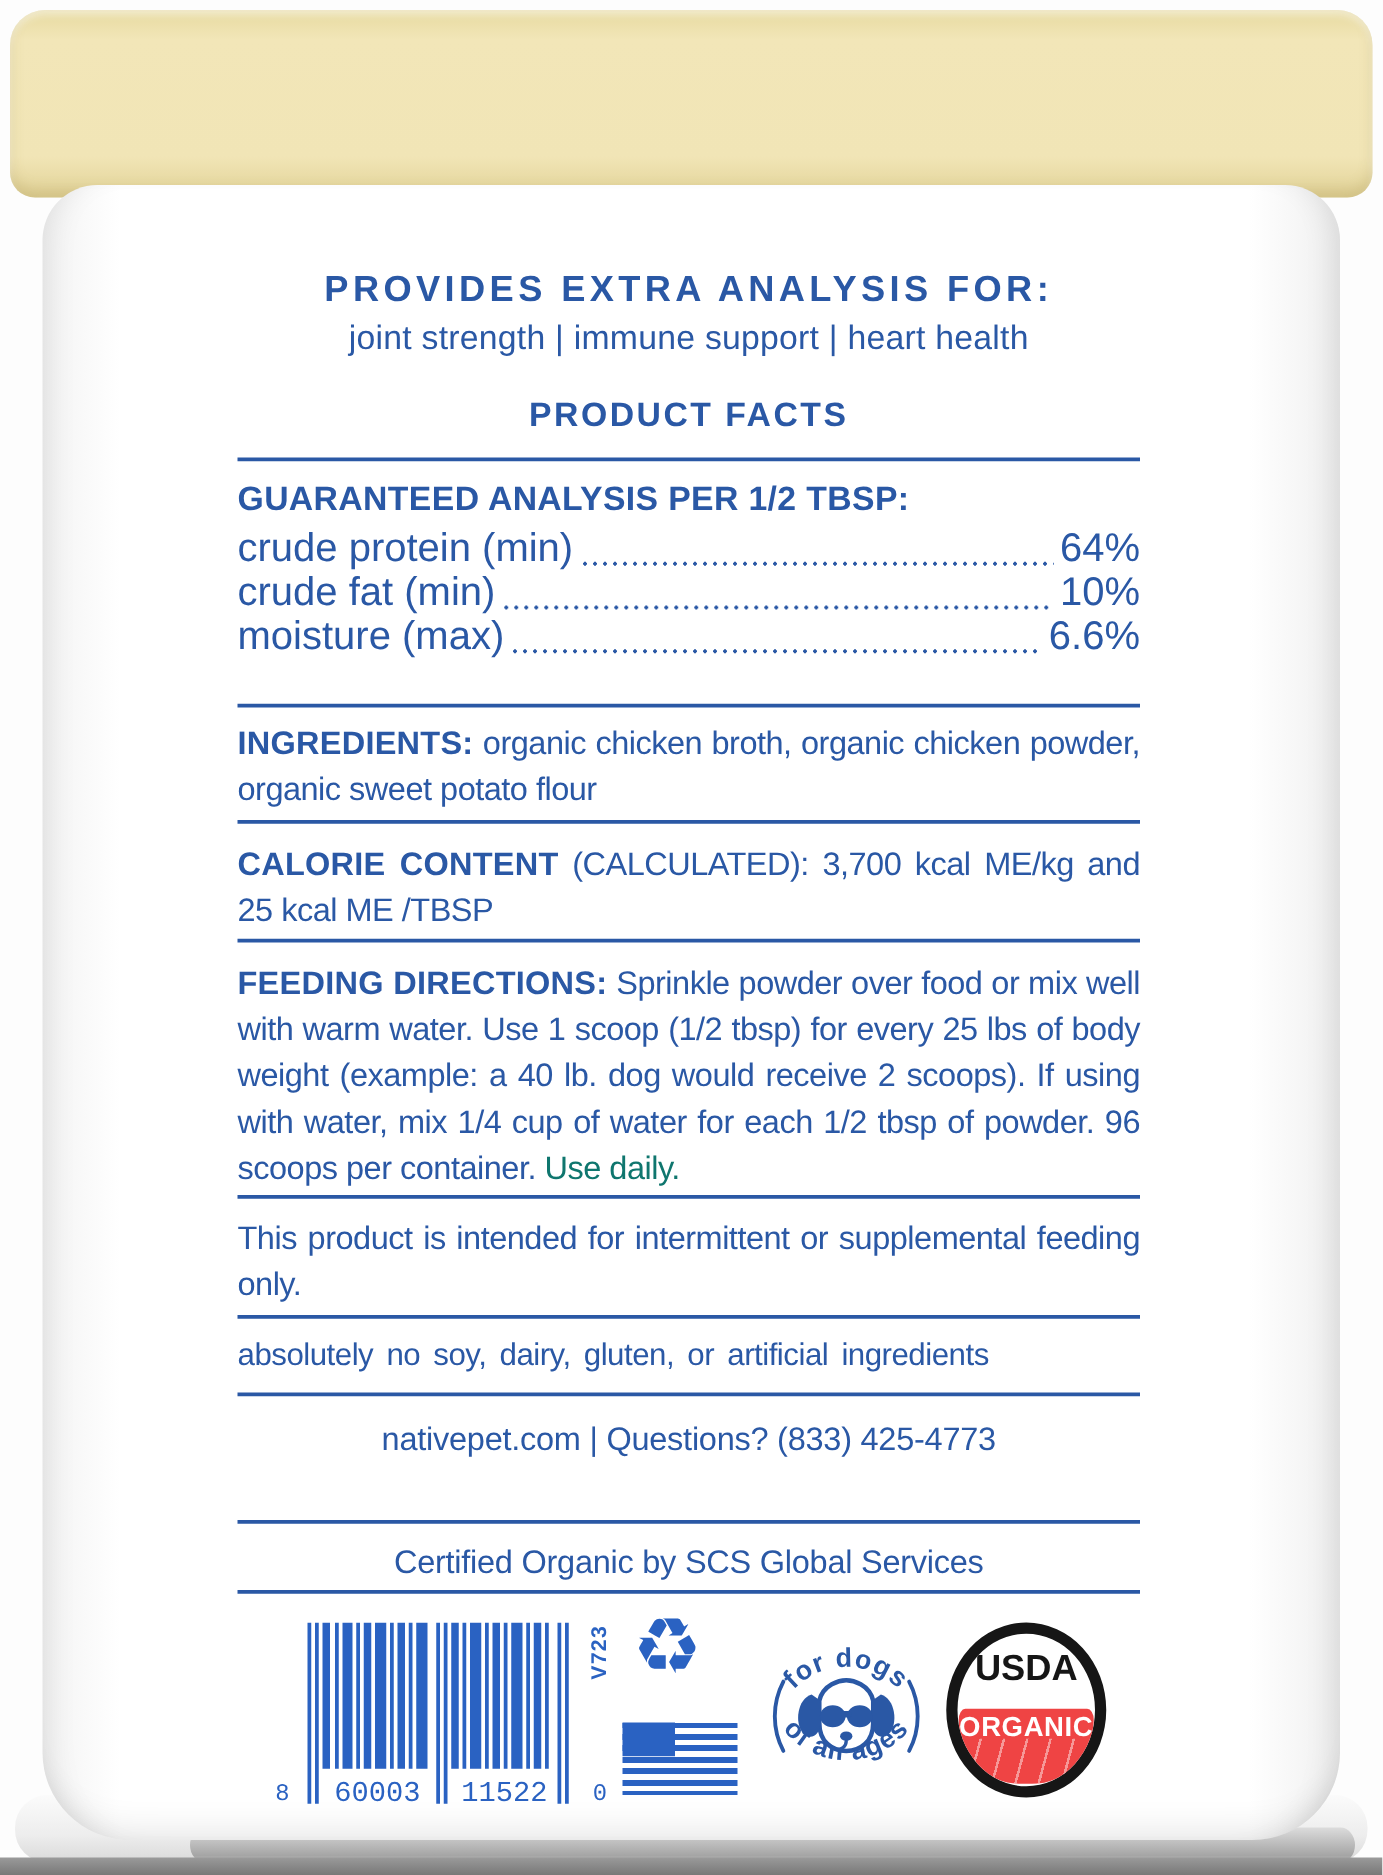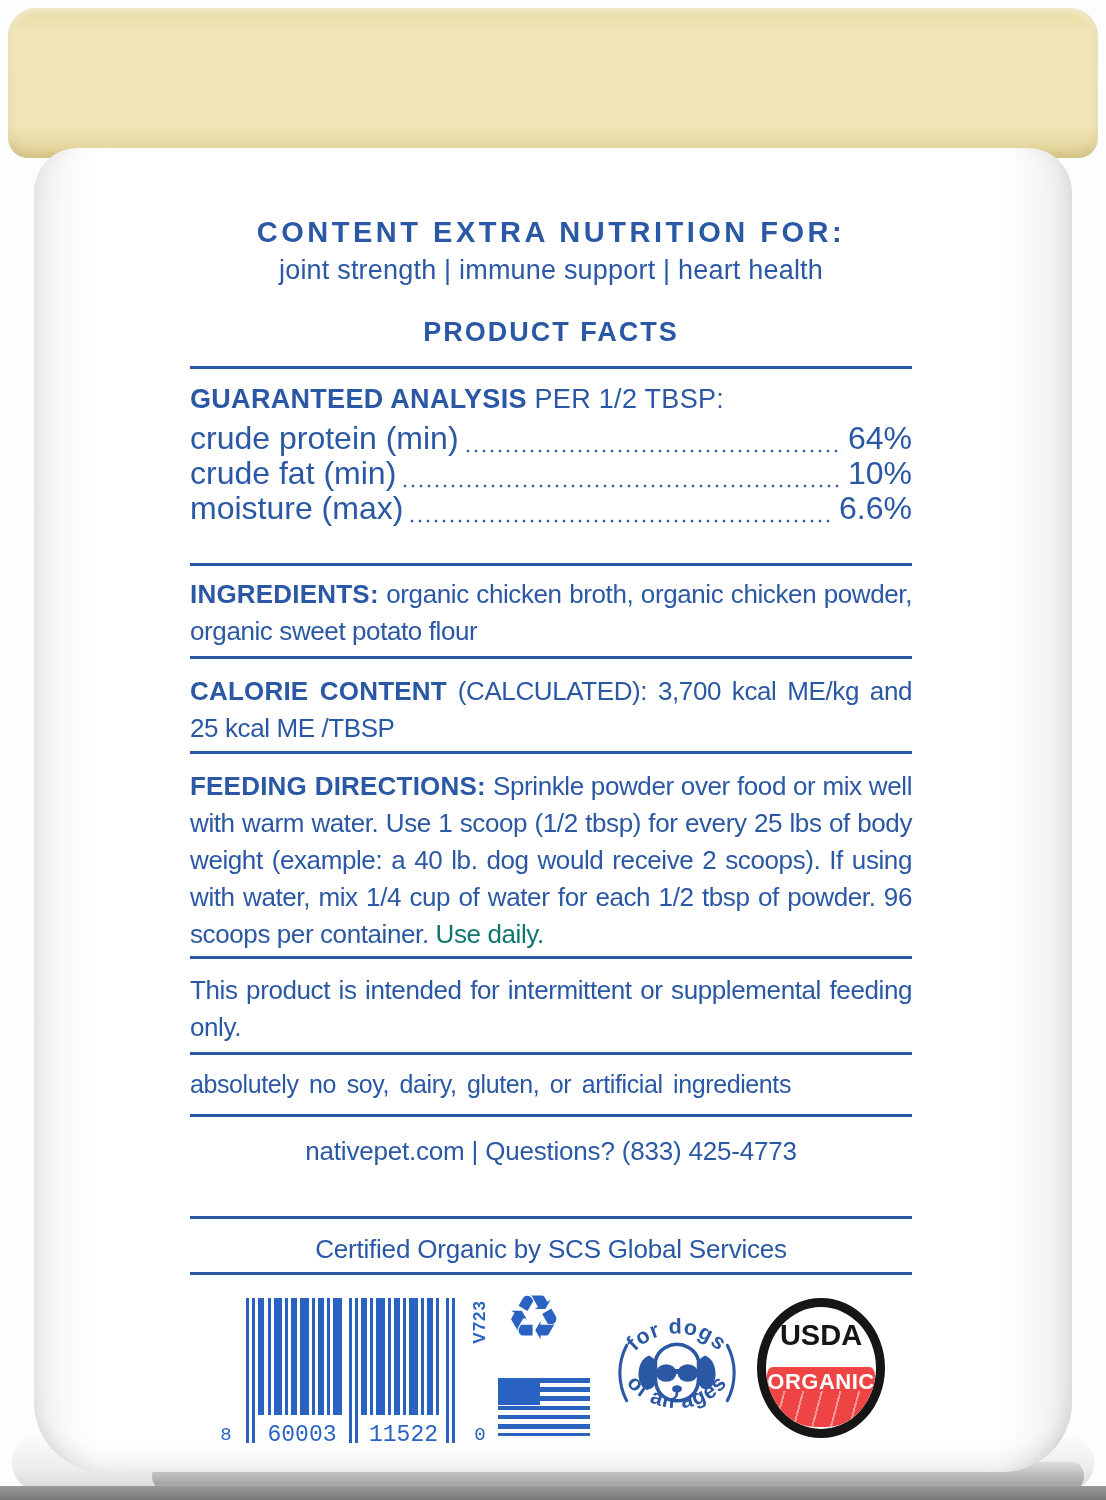--- a/index.html
+++ b/index.html
@@ -40,21 +40,21 @@
   }
   .center{text-align:center;}
   .col{left:190px;width:722px;}
   .tagline-title{top:216px;font-size:29px;font-weight:600;letter-spacing:3.5px;}
   .tagline-sub{top:255px;font-size:27px;font-weight:400;letter-spacing:.2px;}
   .product-facts{top:317px;font-size:27px;font-weight:700;letter-spacing:2px;}
   .rule{height:3px;background:#2a58a5;border:none;left:190px;width:722px;}
   .r1{top:366px;} .r2{top:563px;} .r3{top:656px;} .r4{top:751px;} .r5{top:956px;}
   .r6{top:1052px;} .r7{top:1114px;} .r8{top:1216px;} .r9{top:1272px;}
   .ga-head{top:384px;font-size:27px;font-weight:700;letter-spacing:.3px;}
-  .ga-head .lt{font-weight:400;margin-top:40px;}
+  .ga-head .lt{font-weight:700;margin-top:40px;}
   .ga-rows{top:420px;font-size:32px;text-align:right;}
   .ga-row{display:flex;align-items:baseline;height:35px;}
   .ga-row .leader{
     flex:1;align-self:stretch;margin:0 5px;
     background-image:radial-gradient(circle,#2a58a5 1.5px,rgba(0,0,0,0) 1.6px);
     background-size:8px 8px;background-repeat:repeat-x;background-position:0 bottom;
   }
   .para{font-size:26px;line-height:37px;letter-spacing:-.4px;text-align:justify;}
   .para b{letter-spacing:.2px;}
   .ingredients{top:576px;}
@@ -102,21 +102,21 @@
 </style>
 </head>
 <body>
 
 <div class="abs lid"></div>
 <div class="abs base-lip"></div>
 <div class="abs base-rim"></div>
 <div class="abs floor-shadow"></div>
 <div class="abs tub"></div>
 
-<div class="abs col center tagline-title">CONTENT EXTRA NUTRITION FOR:</div>
+<div class="abs col center tagline-title">PROVIDES EXTRA ANALYSIS FOR:</div>
 <div class="abs col center tagline-sub">joint strength | immune support | heart health</div>
 <div class="abs col center product-facts">PRODUCT FACTS</div>
 
 <div class="abs rule r1"></div>
 
 <div class="abs col ga-head"><b>GUARANTEED ANALYSIS</b> <span class="lt">PER 1/2 TBSP:</span></div>
 
 <div class="abs col ga-rows">
   <div class="ga-row">
     <span>crude protein (min)</span>

